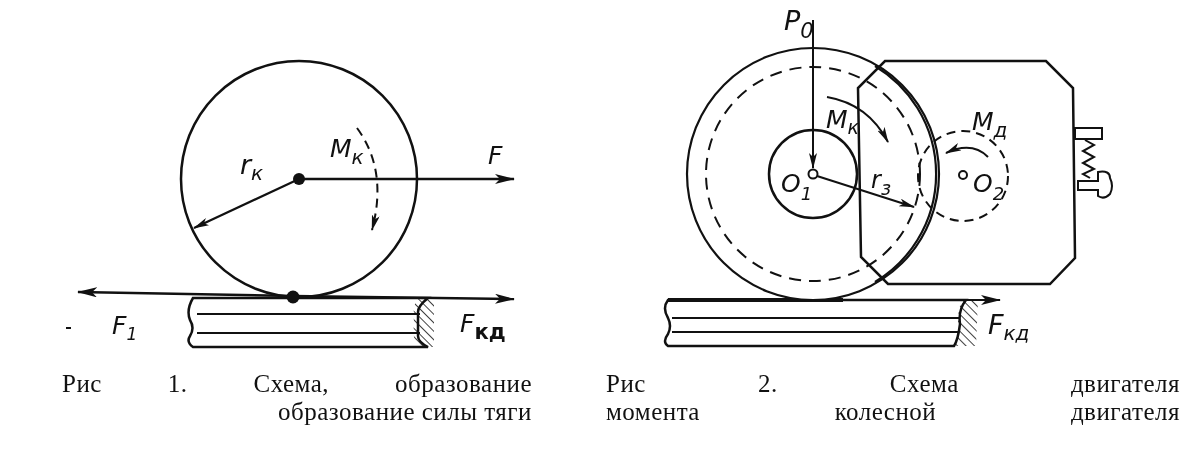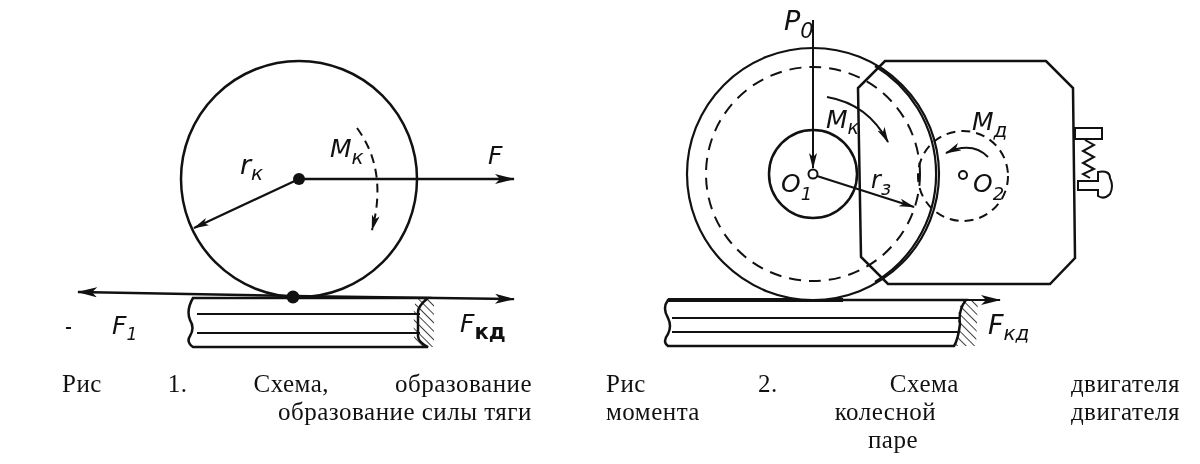--- a/index.html
+++ b/index.html
@@ -132,14 +132,13 @@
     <span>Рис</span>
     <span>2.</span>
     <span>Схема</span>
     <span>двигателя</span>
   </span>
   <span class="line l2">
     <span>момента</span>
     <span>колесной</span>
     <span>двигателя</span>
   </span>
-  <span class="line l3">паре</span>
 </div>
 
 </body></html>

